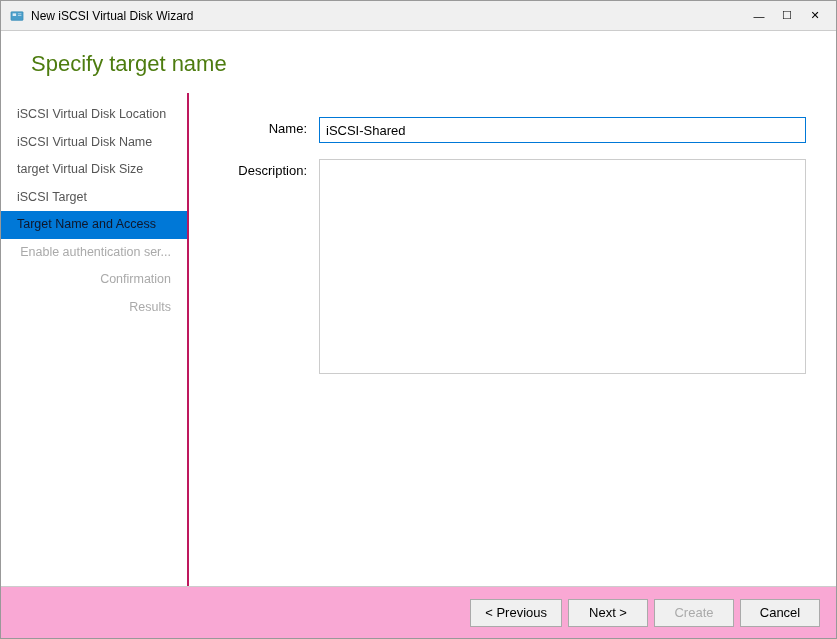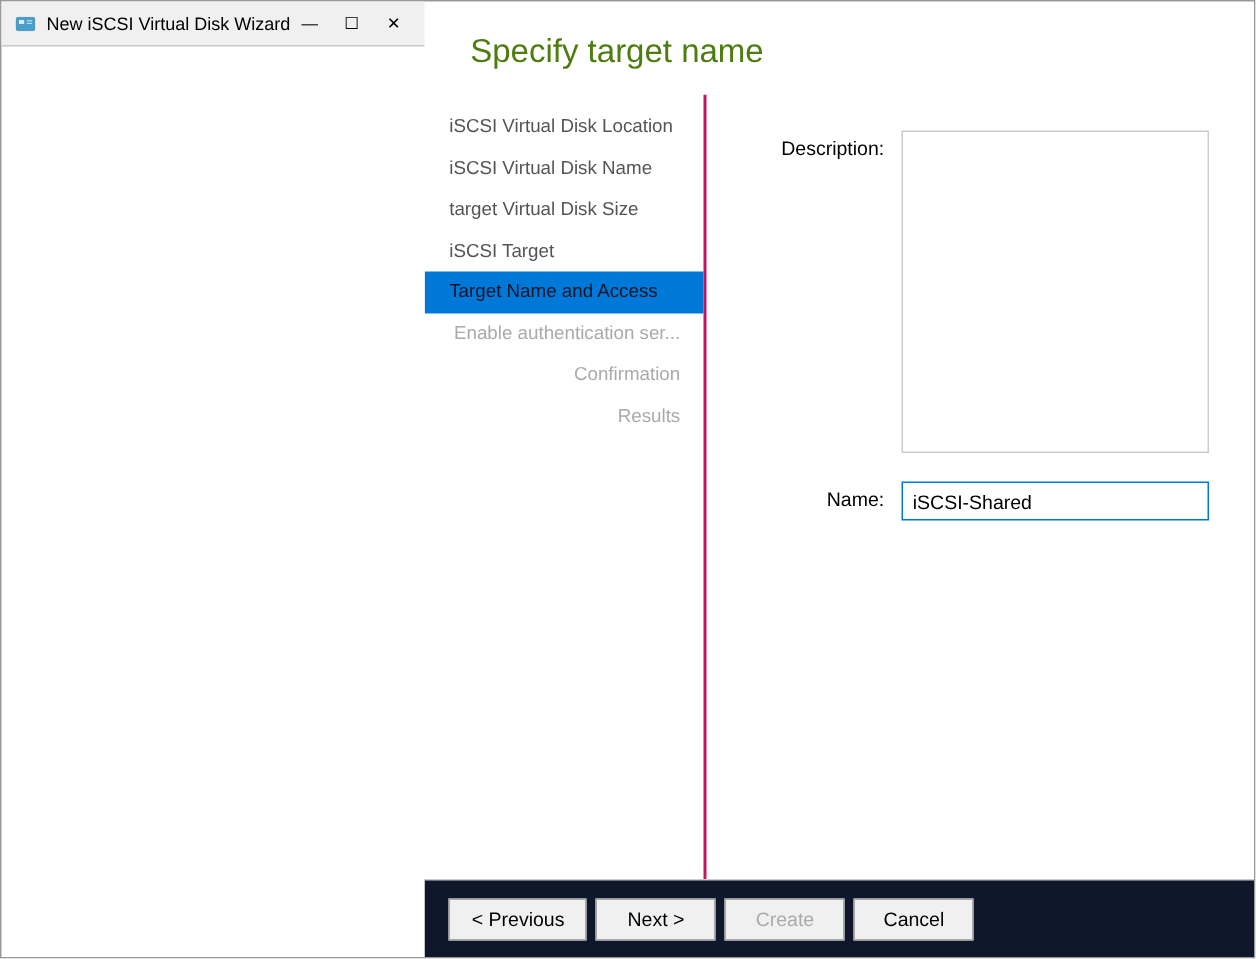--- a/index.html
+++ b/index.html
@@ -13,21 +13,21 @@
       overflow: hidden;
     }
 
     
     .window {
       width: 837px;
       height: 639px;
       background: #fff;
       border: 1px solid #999;
       display: flex;
-      flex-direction: row;
+      flex-direction: column;
     }
 
     .titlebar {
       height: 30px;
       background: #f0f0f0;
       border-bottom: 1px solid #ccc;
       display: flex;
       align-items: center;
       padding: 0 8px;
       flex-shrink: 0;
@@ -167,23 +167,24 @@
       font-size: 13px;
       resize: none;
       outline: none;
       font-family: inherit;
     }
 
     
     .footer {
       height: 52px;
       border-top: 1px solid #ccc;
-      background: #0f172a;
-      display: flex;
-      align-items: center;
+      background: #f9a8d4;
+      display: flex;
+      align-items: center;
+      justify-content: flex-end;
       padding: 0 16px;
       gap: 6px;
       flex-shrink: 0;
     }
 
     .btn {
       height: 28px;
       min-width: 80px;
       padding: 0 14px;
       border: 1px solid #aaa;
@@ -252,30 +253,30 @@
           <span>Confirmation</span>
         </div>
         <div class="sidebar-item disabled">
           <span>Results</span>
         </div>
       </div>
 
       <div class="form-area">
 
         <div class="form-row">
+          <div class="form-label">Name:</div>
+          <div class="form-control">
+            <input class="form-input" type="text" value="iSCSI-Shared" style="">
+          </div>
+        </div>
+
+        <div class="form-row">
           <div class="form-label">Description:</div>
           <div class="form-control">
             <textarea class="form-textarea" style=""></textarea>
-          </div>
-        </div>
-
-        <div class="form-row">
-          <div class="form-label">Name:</div>
-          <div class="form-control">
-            <input class="form-input" type="text" value="iSCSI-Shared" style="">
           </div>
         </div>
 
       </div>
     </div>
 
     <div class="footer">
       <button class="btn">&lt; Previous</button>
       <button class="btn">Next &gt;</button>
       <button class="btn disabled">Create</button>

